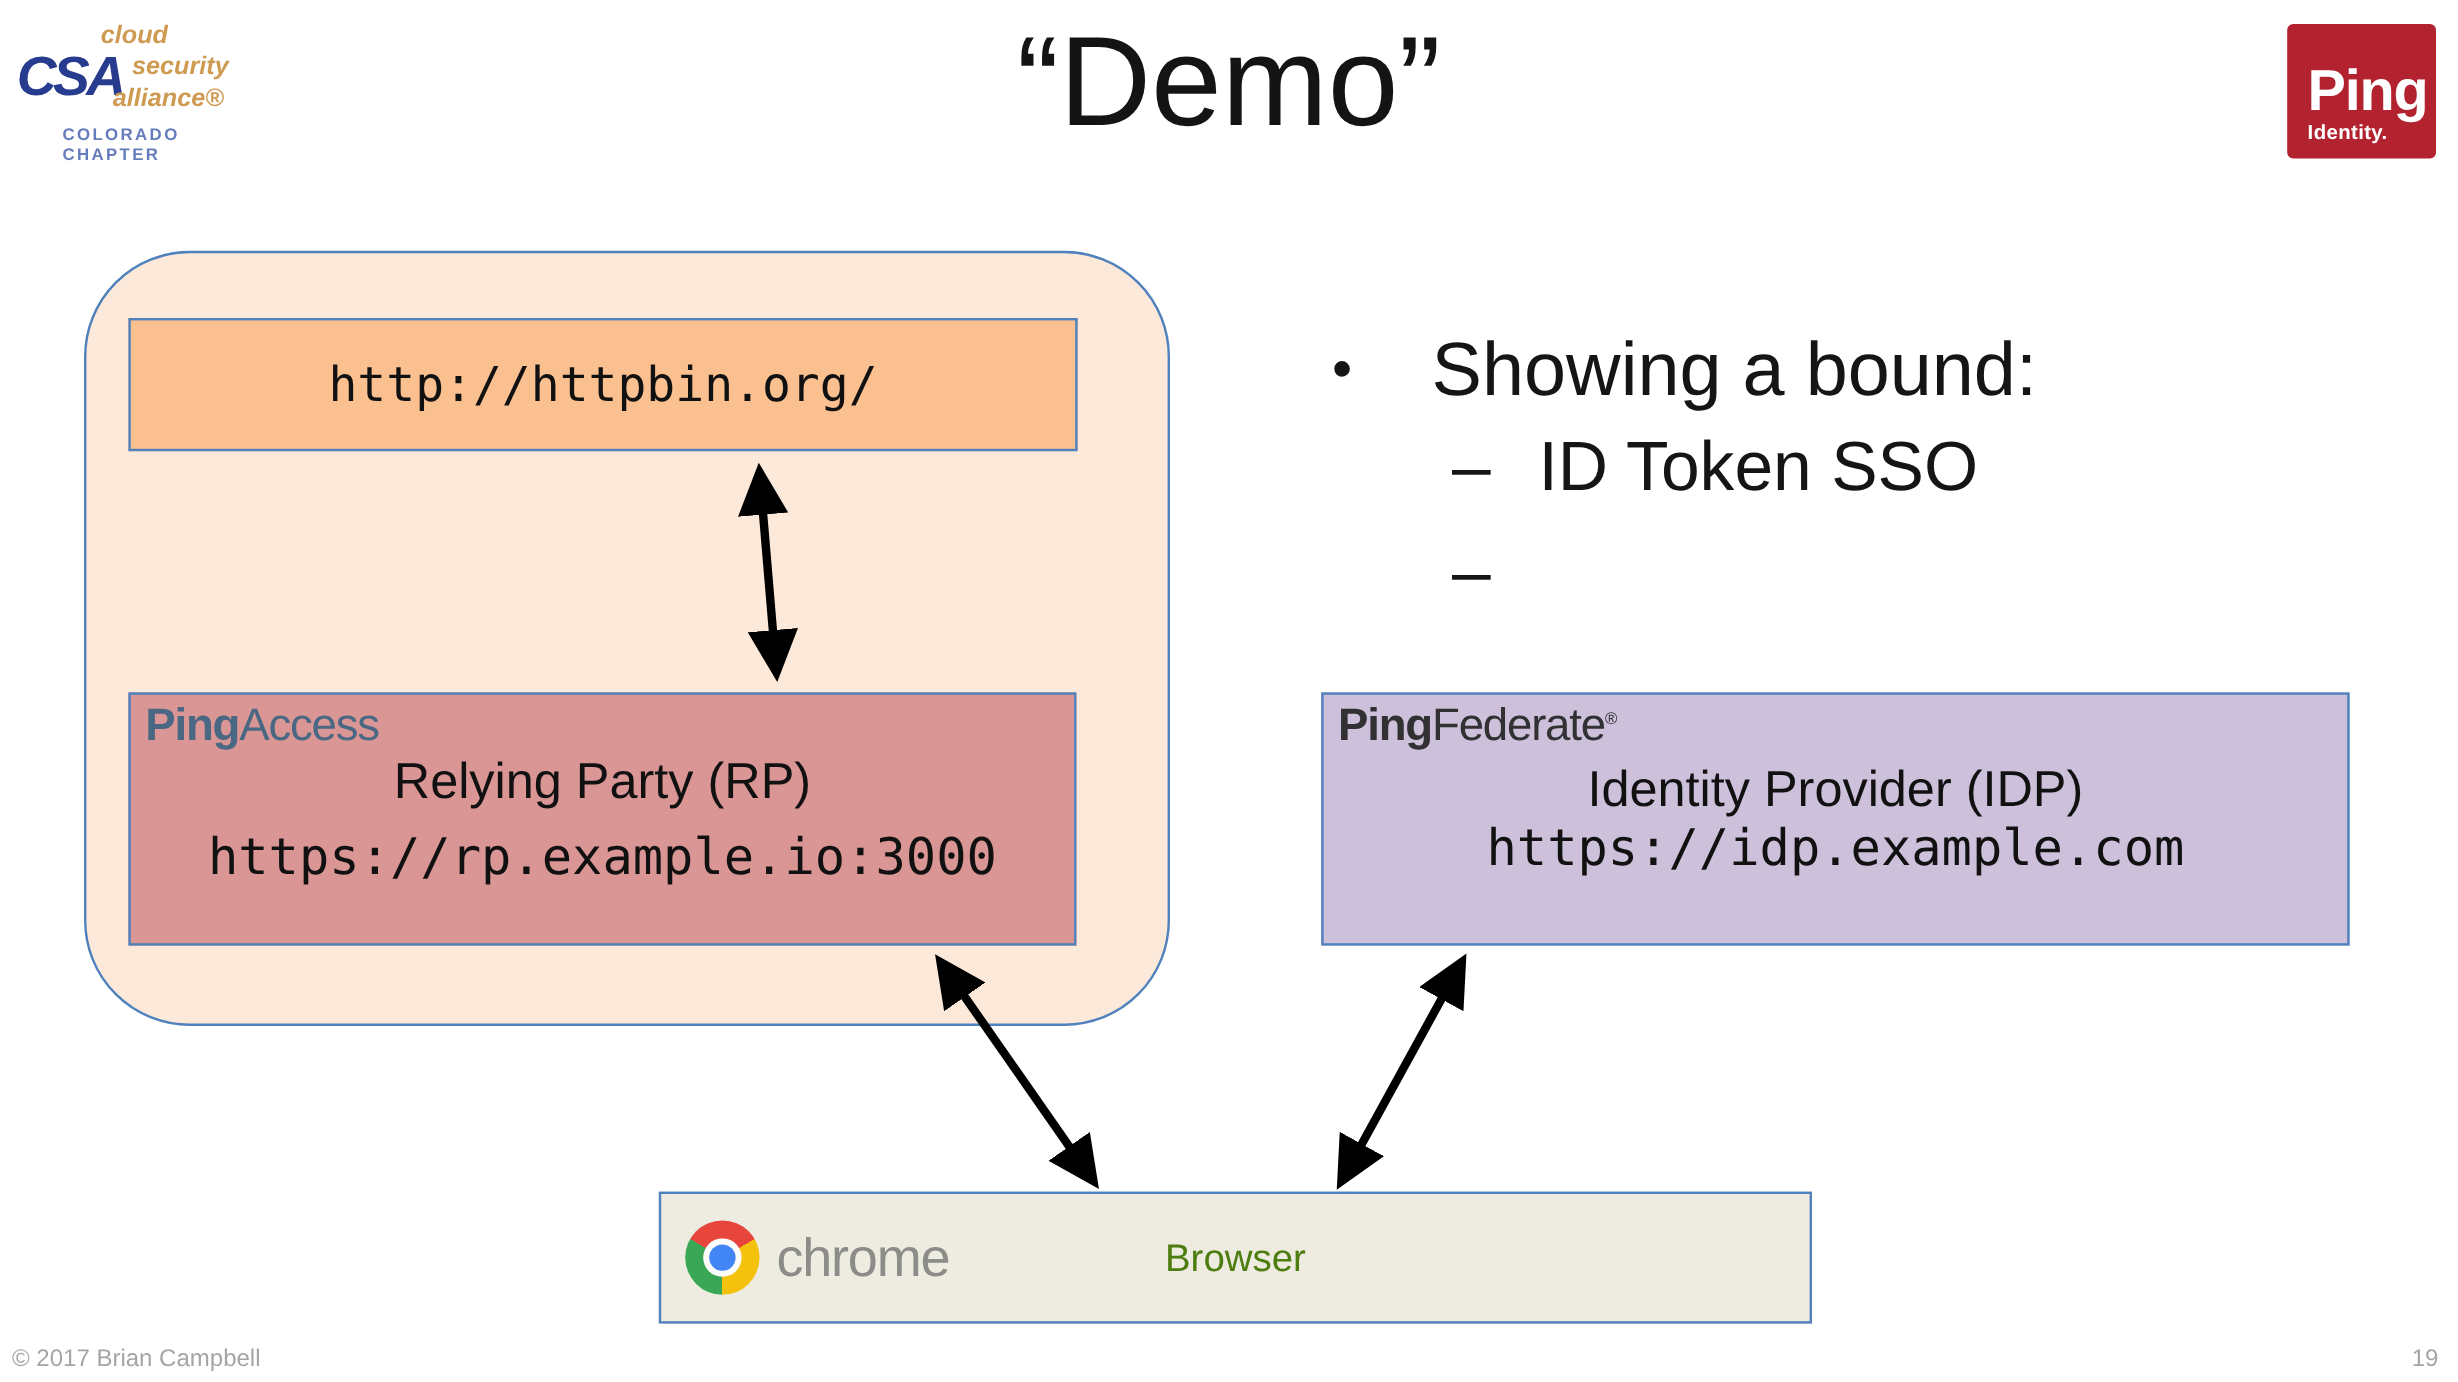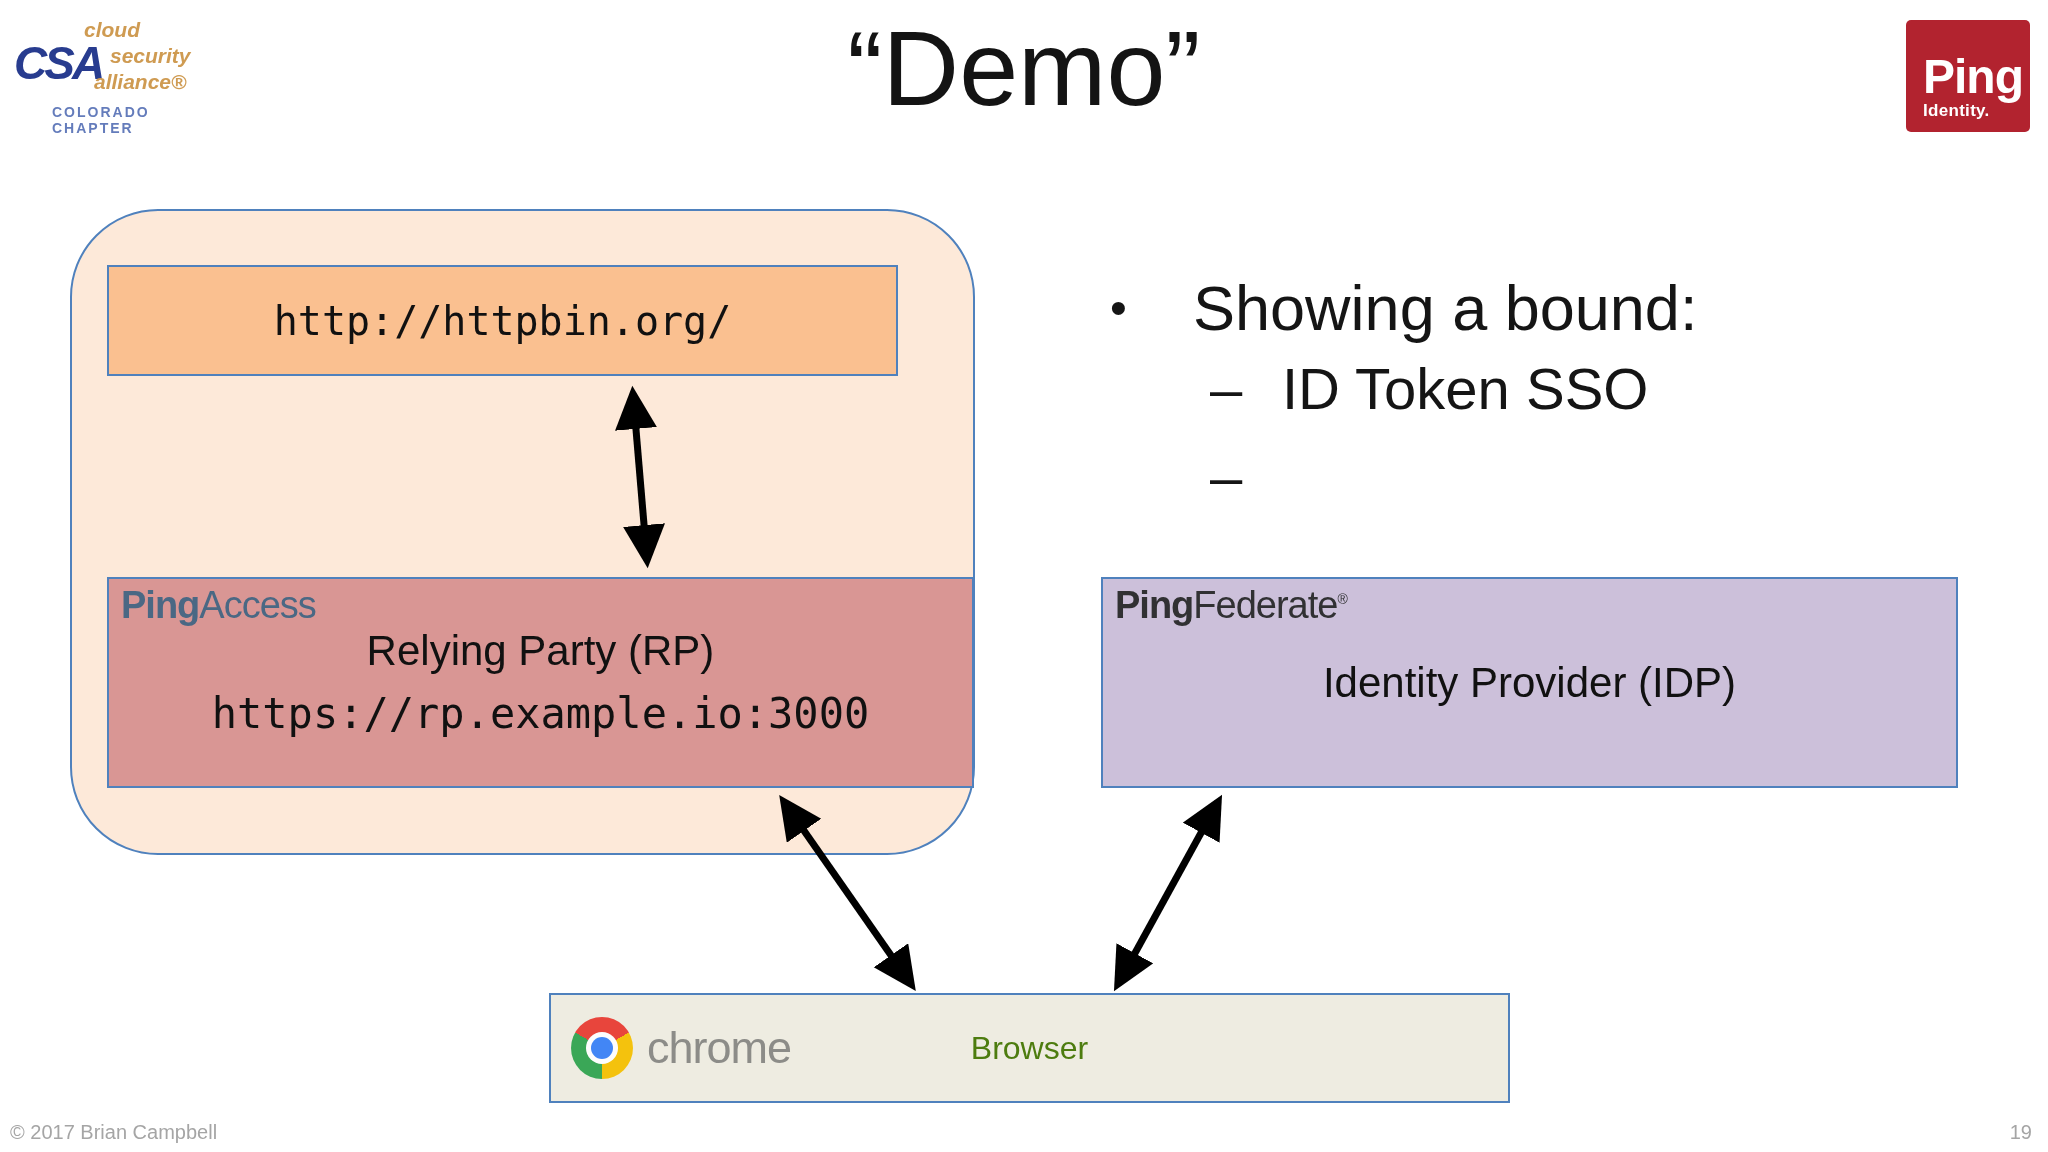--- a/index.html
+++ b/index.html
@@ -29,21 +29,21 @@
   .b-head{display:flex;align-items:flex-start;font-size:63px;line-height:1.1;margin-bottom:16px;}
   .b-dot{width:83px;flex:none;font-size:48px;padding-top:8px;}
   .b-item{display:flex;align-items:flex-start;font-size:58px;line-height:1.05;margin-bottom:27px;padding-left:100px;}
   .b-dash{width:72px;flex:none;}
   
   .zone{position:absolute;left:70px;top:209px;width:905px;height:646px;border-radius:88px;
     background:var(--container-fill,#FDE9D9);border:2.5px solid var(--accent-border,#4F81BD);box-sizing:border-box;}
   .box{position:absolute;border:2px solid var(--accent-border,#4F81BD);box-sizing:border-box;
     display:flex;flex-direction:column;align-items:center;justify-content:center;}
   .httpbin{left:107px;top:265px;width:791px;height:111px;background:var(--httpbin-fill,#FAC090);}
-  .rp{left:107px;top:577px;width:867px;height:211px;background:var(--rp-fill,#D99694);gap:14px;}
+  .rp{left:107px;top:577px;width:790px;height:211px;background:var(--rp-fill,#D99694);gap:14px;}
   .idp{left:1101px;top:577px;width:857px;height:211px;background:var(--idp-fill,#CCC0DA);align-items:center;}
   .browser{left:549px;top:993px;width:961px;height:110px;background:var(--browser-fill,#EEECE1);}
   .mono{font-family:"DejaVu Sans Mono", monospace;}
   .httpbin .mono{font-size:40px;color:#111;}
   .box-title{font-size:42px;color:#111;}
   .box-url{font-size:42px;color:#111;}
   .brand{position:absolute;left:12px;top:6px;font-size:38px;letter-spacing:-1px;line-height:1.1;}
   .pa-brand{color:#4a6884;}
   .pf-brand{color:#313133;}
   .brand b{font-weight:800;}
@@ -106,20 +106,21 @@
 
   <div class="box rp">
     <div class="brand pa-brand"><b>Ping</b><span class="light">Access</span></div>
     <div class="box-title">Relying Party (RP)</div>
     <div class="mono box-url">https://rp.example.io:3000</div>
   </div>
 
   <div class="box idp">
     <div class="brand pf-brand"><b>Ping</b><span class="light">Federate</span><sup>®</sup></div>
     <div class="box-title">Identity Provider (IDP)</div>
+    <div class="mono box-url">https://idp.example.com</div>
   </div>
 
   <div class="box browser">
     <div class="chrome">
       <span class="chrome-icon"></span>
       <span class="chrome-label">chrome</span>
     </div>
     <span class="browser-label">Browser</span>
   </div>
 

